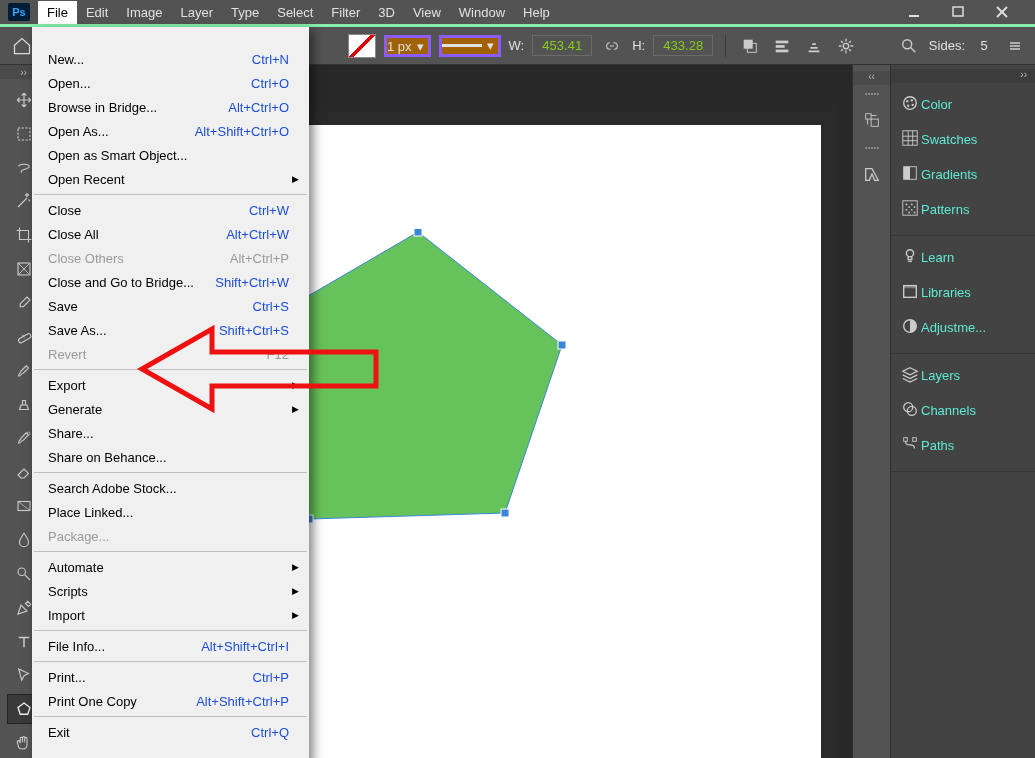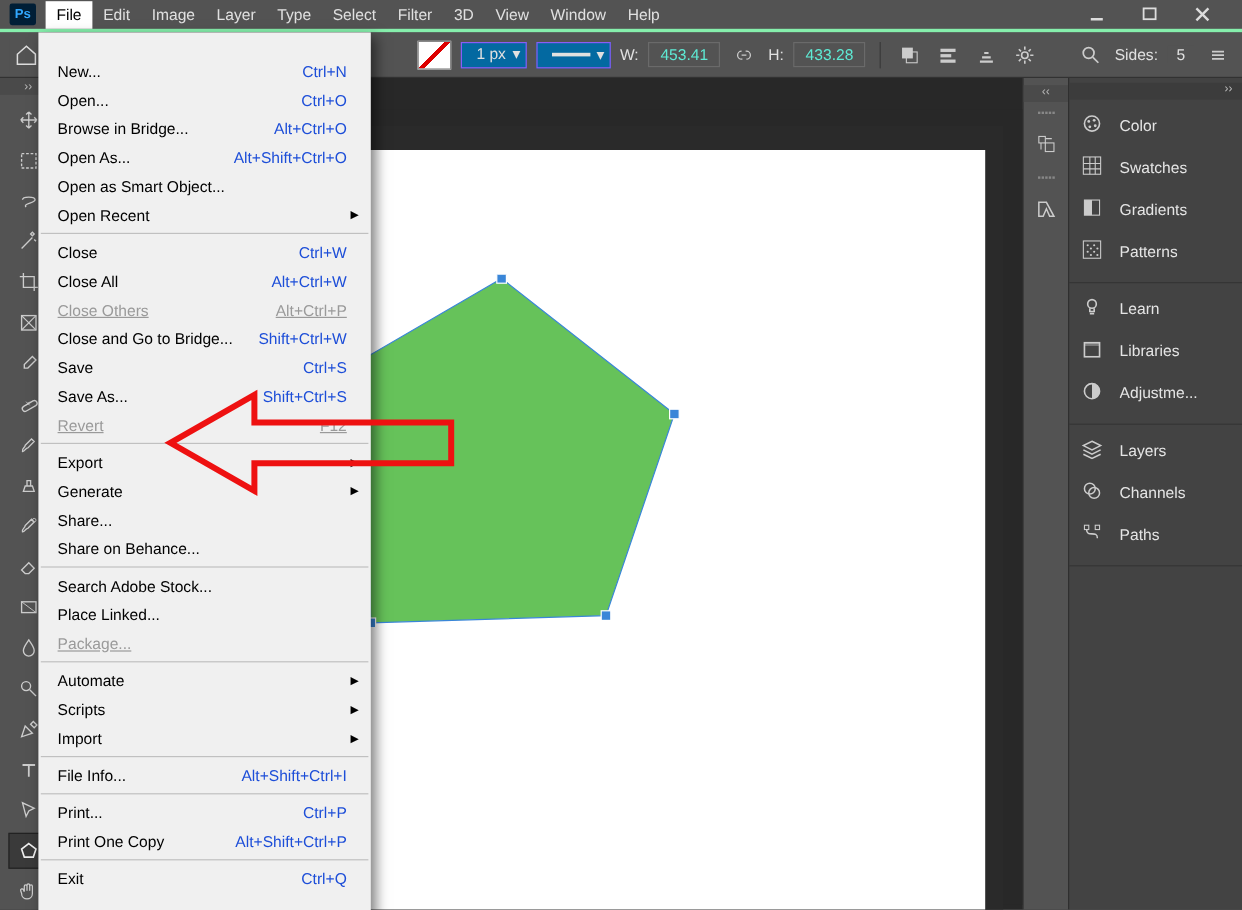--- a/index.html
+++ b/index.html
@@ -11,40 +11,40 @@
   .ps-logo { width: 22px; height: 18px; background: #001e36; color:#31a8ff; display:flex; align-items:center; justify-content:center; font-weight:bold; font-size:11px; margin: 0 8px; border-radius:2px;}
   .menubar .menu-item { padding: 4px 9px; color: #e0e0e0; cursor: default; }
   .menubar .menu-item.active { background: #ffffff; color: #000000; }
   .win-controls { margin-left: auto; display: flex; gap: 18px; padding-right: 20px; align-items:center;}
   .win-btn { width: 26px; height: 20px; display:flex; align-items:center; justify-content:center; color:#e0e0e0;}
 
   
   .optionsbar { height: 38px; background: #535353; display:flex; align-items:center; border-bottom: 1px solid #323232; padding: 0 8px; gap:8px;}
   .home-icon { width:28px; height:28px; background:#535353; display:flex; align-items:center; justify-content:center;}
   .swatch-stroke { width:28px; height:24px; background: linear-gradient(135deg, transparent 45%, #d00 45%, #d00 55%, transparent 55%); border:1px solid #888; background-color:#fff;}
-  .opt-select { background:#0369a1; border:1px solid #8b5cf6; color:#e0e0e0; padding:1px 16px 1px 12px; height:22px; position:relative;}
+  .opt-select { background:#a16207; border:3px solid #8b5cf6; color:#e0e0e0; padding:1px 16px 1px 0; height:22px; position:relative;}
   .opt-label { color:#e0e0e0; }
-  .opt-input { background:#535353; border:1px solid #6a6a6a; color:#5eead4; padding: 2px 6px; width:60px; text-align:center;}
+  .opt-input { background:#535353; border:1px solid #6a6a6a; color:#84cc16; padding: 2px 6px; width:60px; text-align:center;}
   .opt-iconbtn { width:24px; height:24px; display:flex; align-items:center; justify-content:center;}
   .stroke-line { width:50px; height:3px; background:#e0e0e0;}
   .sides-input { background:#535353; border:none; color:#e0e0e0; width:22px; text-align:center;}
 
   
   .main { flex:1; display:flex; background:#333333; min-height:0; }
   
   .toolbox { width:48px; background:#535353; display:flex; flex-direction:column; align-items:center; padding-top:6px; gap:4px; border-right:1px solid #2f2f2f; position:relative;}
   .toolbox .collapse { position:absolute; top:0; left:0; right:0; height:14px; display:flex; justify-content:center; align-items:center; font-size:10px; color:#bbb; background:#4a4a4a;}
   .tool { width:34px; height:30px; display:flex; align-items:center; justify-content:center; color:#d0d0d0; cursor:default;}
   .tool.active { background:#3a3a3a; border:1px solid #222;}
   .tool svg { width:18px; height:18px; }
 
   
   .file-menu { position:absolute; left:32px; top:27px; width:277px; background:#f0f0f0; color:#000; box-shadow: 4px 4px 10px rgba(0,0,0,0.5); z-index:100; padding: 20px 0;}
   .file-menu .mi { display:flex; justify-content:space-between; align-items:center; padding: 3px 20px 3px 16px; height:24px; cursor:default; position:relative;}
-  .file-menu .mi.disabled { color:#9a9a9a;text-decoration:underline; }
+  .file-menu .mi.disabled { color:#9a9a9a; }
   .file-menu .mi .arrow { position:absolute; right:10px; }
   .file-menu .sep { height:1px; background:#c0c0c0; margin: 3px 2px; }
   .mi .shortcut { color:#1d4ed8; }
   .mi.disabled .shortcut { color:#9a9a9a; }
 
   
   .red-arrow { position:absolute; left:132px; top:324px; z-index:120; pointer-events:none;}
 
   
   .canvas-wrap { flex:1; position:relative; background:#282828; }
@@ -57,21 +57,21 @@
   .dock-mini { width:38px; background:#535353; border-left:1px solid #2f2f2f; display:flex; flex-direction:column; align-items:center; padding-top:6px; gap:8px;}
   .dock-mini .collapse { width:100%; height:14px; display:flex; justify-content:center; color:#bbb; font-size:10px; background:#4a4a4a;}
   .dock-mini .db { width:26px; height:26px; display:flex; align-items:center; justify-content:center; color:#ccc;}
   .dock-mini .grip { width:24px; height:6px; display:flex; justify-content:center; gap:1px;}
   .dock-mini .grip span{ width:2px; height:2px; background:#888;}
 
   
   .panels { width:145px; background:#434343; border-left:1px solid #2f2f2f; display:flex; flex-direction:column; padding-top:4px;}
   .panels .collapse { height:14px; display:flex; justify-content:flex-end; padding-right:8px; color:#bbb; font-size:10px; background:#3c3c3c;}
   .panel-group { border-bottom: 1px solid #353535; padding: 4px 0 8px 0;}
-  .panel-item { display:flex; align-items:center; gap:14px; padding: 7px 10px; color:#e5e5e5; cursor:default;}
+  .panel-item { display:flex; align-items:center; gap:2px; padding: 7px 10px; color:#5eead4; cursor:default;}
   .panel-item svg { width:18px; height:18px; flex-shrink:0;}
   .panel-item .txt { white-space:nowrap; overflow:hidden; text-overflow:ellipsis;}
 </style>
 </head>
 <body>
 
 <div class="app">
 
   <div class="menubar">
     <div class="ps-logo">Ps</div>

